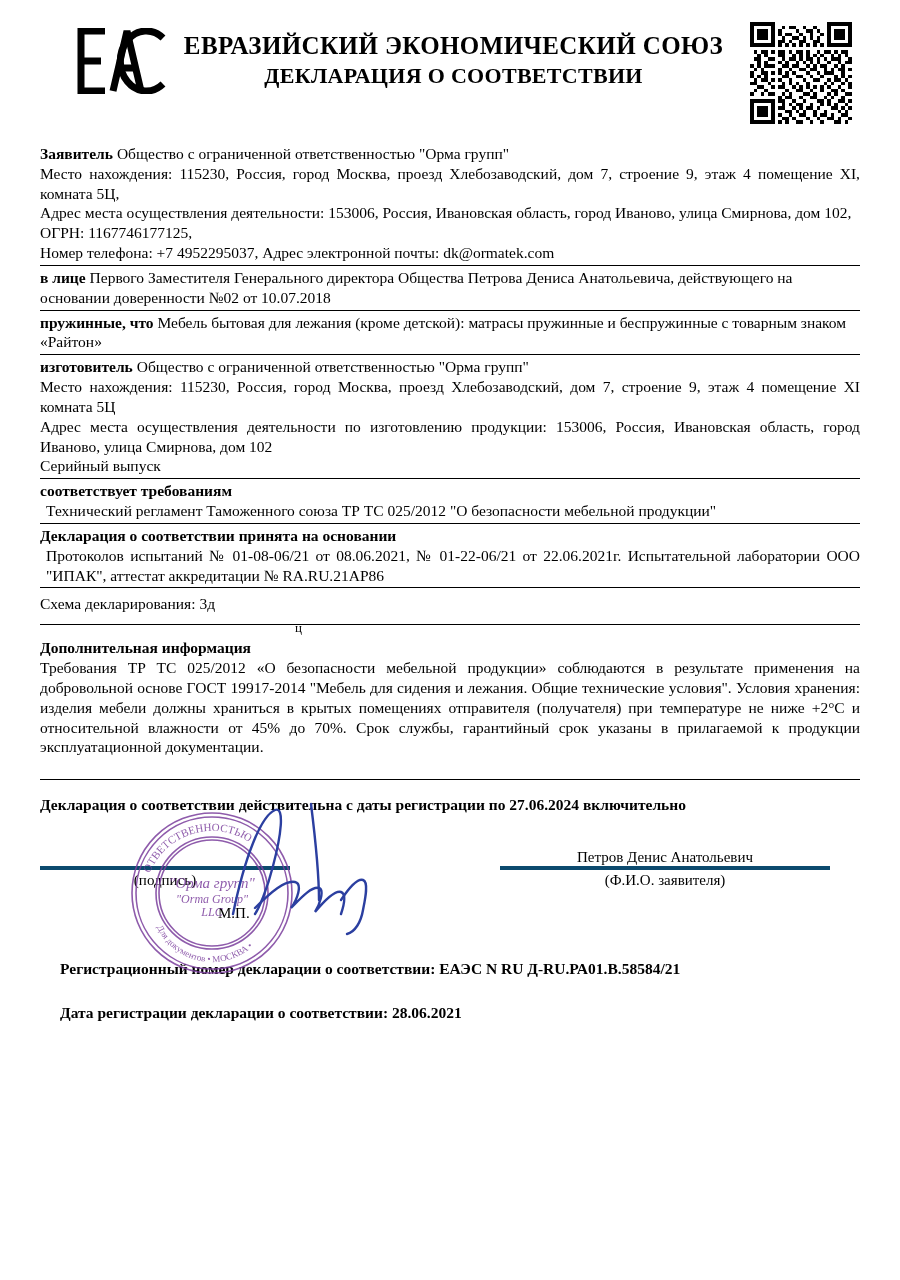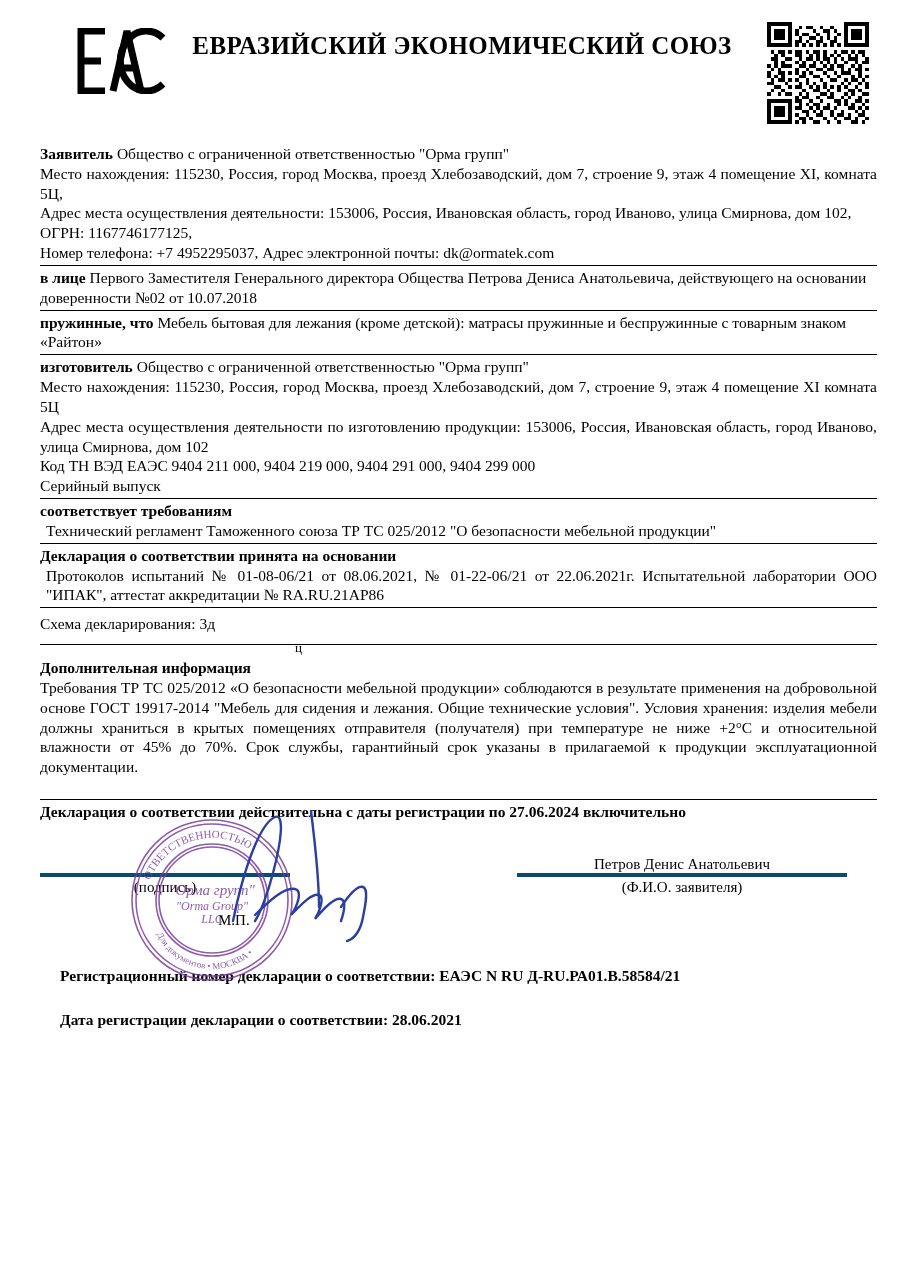--- a/index.html
+++ b/index.html
@@ -13,21 +13,21 @@
     font-family: "Liberation Serif", serif;
     color: #000000;
     position: relative;
     overflow: hidden;
   }
   .page {
     position: relative;
     width: 900px;
     height: 1280px;
     box-sizing: border-box;
-    padding: 22px 23px 0 40px;
+    padding: 22px 40px 0 40px;
   }
 
   
   .header {
     display: flex;
     align-items: flex-start;
     height: 100px;
   }
   .eac-mark {
     width: 92px;
@@ -84,21 +84,21 @@
     border: 0;
     border-top: 1px solid #000;
     margin: 3px 0 3px 0;
     height: 0;
   }
   .rule-tight { margin: 2px 0 2px 0; }
 
   
   .sig-area {
     position: relative;
-    margin-top: 3px;
+    margin-top: 16px;
     height: 150px;
   }
   .valid-line {
     font-weight: bold;
     font-size: 15.5px;
     margin-bottom: 30px;
   }
   .sig-row {
     display: flex;
     justify-content: space-between;
@@ -166,20 +166,21 @@
           <path d="M38 63 L52 3 L66 63"></path>
           <path d="M43 40 H61"></path>
 
           <path d="M88 10 A26 30 0 1 0 88 56"></path>
         </g>
       </svg>
     </div>
 
     <div class="header-titles">
       <div class="line1">ЕВРАЗИЙСКИЙ ЭКОНОМИЧЕСКИЙ СОЮЗ</div>
+      <div class="line2">ДЕКЛАРАЦИЯ О СООТВЕТСТВИИ</div>
     </div>
 
     <div class="qr">
       <svg viewBox="0 0 29 29" width="102" height="102" shape-rendering="crispEdges" aria-hidden="true">
         <rect width="29" height="29" fill="#fff"></rect>
         <g fill="#000">
 
           <rect x="0" y="0" width="7" height="1"></rect>
             <rect x="0" y="6" width="7" height="1"></rect>
           <rect x="0" y="0" width="1" height="7"></rect>
@@ -457,21 +458,20 @@
     </p>
 
     <hr class="rule rule-tight">
 
     <p class="block">
       <span class="b">изготовитель</span>
       <span>Общество с ограниченной ответственностью "Орма групп"</span>
     </p>
     <p class="block just">Место нахождения: 115230, Россия, город Москва, проезд Хлебозаводский, дом 7, строение 9, этаж 4 помещение XI комната 5Ц</p>
     <p class="block just">Адрес места осуществления деятельности по изготовлению продукции: 153006, Россия, Ивановская область, город Иваново, улица Смирнова, дом 102</p>
-    <p class="block">Код ТН ВЭД ЕАЭС 9404 211 000, 9404 219 000, 9404 291 000, 9404 299 000</p>
     <p class="block">Серийный выпуск</p>
 
     <hr class="rule rule-tight">
 
     <p class="block b">соответствует требованиям</p>
     <p class="block just" style="text-align: justify; padding-left:6px;">Технический регламент Таможенного союза ТР ТС 025/2012 "О безопасности мебельной продукции"</p>
 
     <hr class="rule rule-tight">
 
     <p class="block b">Декларация о соответствии принята на основании</p>

